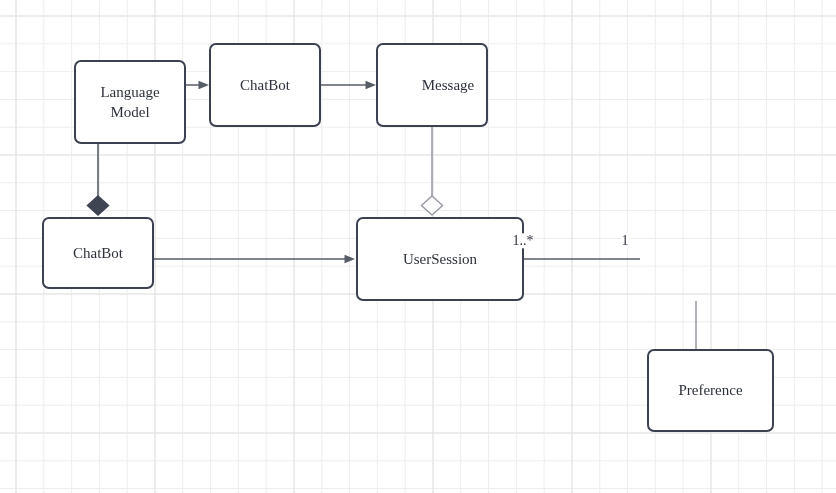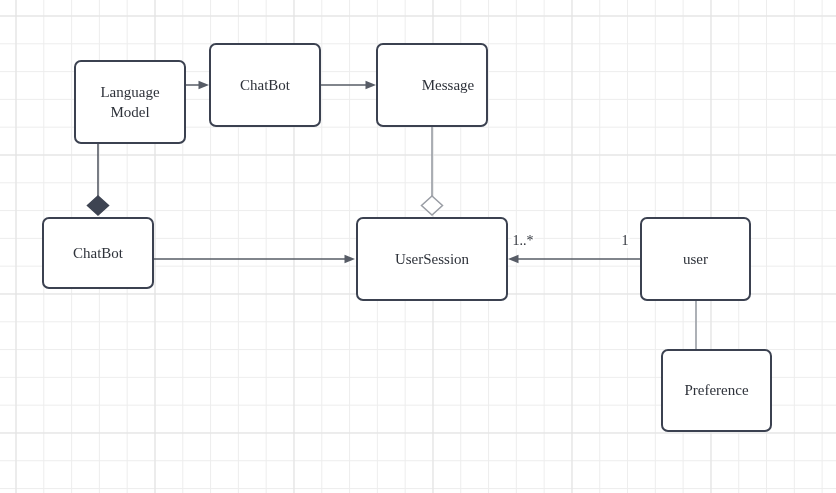--- a/index.html
+++ b/index.html
@@ -84,26 +84,23 @@
   </div>
   <div class="node" style="left:209px;top:43px;width:112px;height:84px;">
     <span>ChatBot</span>
   </div>
   <div class="node" style="left:376px;top:43px;width:112px;height:84px;padding-left:40px;">
     <span>Message</span>
   </div>
   <div class="node" style="left:42px;top:217px;width:112px;height:72px;">
     <span>ChatBot</span>
   </div>
-  <div class="node" style="left:356px;top:217px;width:152px;height:84px;justify-content:center;">
+  <div class="node" style="left:356px;top:217px;width:168px;height:84px;justify-content:center;">
     <span>UserSession</span>
   </div>
-  <div class="node" style="left:640px;top:217px;width:111px;height:84px;">
-    <span>user</span>
-  </div>
-  <div class="node" style="left:661px;top:349px;width:111px;height:83px;justify-content:center;">
+  <div class="node" style="left:647px;top:349px;width:127px;height:83px;justify-content:center;">
     <span>Preference</span>
   </div>
 
   <div class="edge-label" style="left:523px;top:241px;">1..*</div>
   <div class="edge-label" style="left:625px;top:241px;">1</div>
 
 </div>
 
 </body></html>

